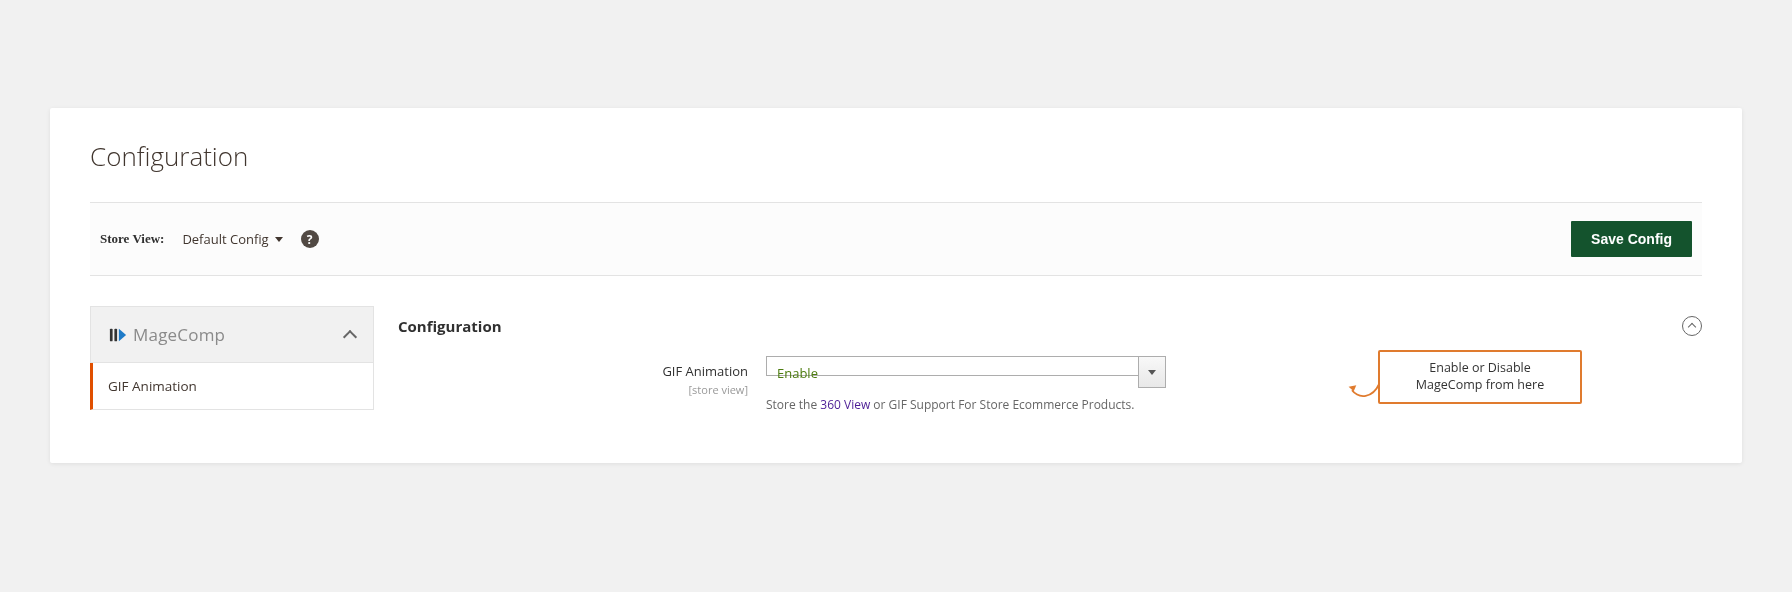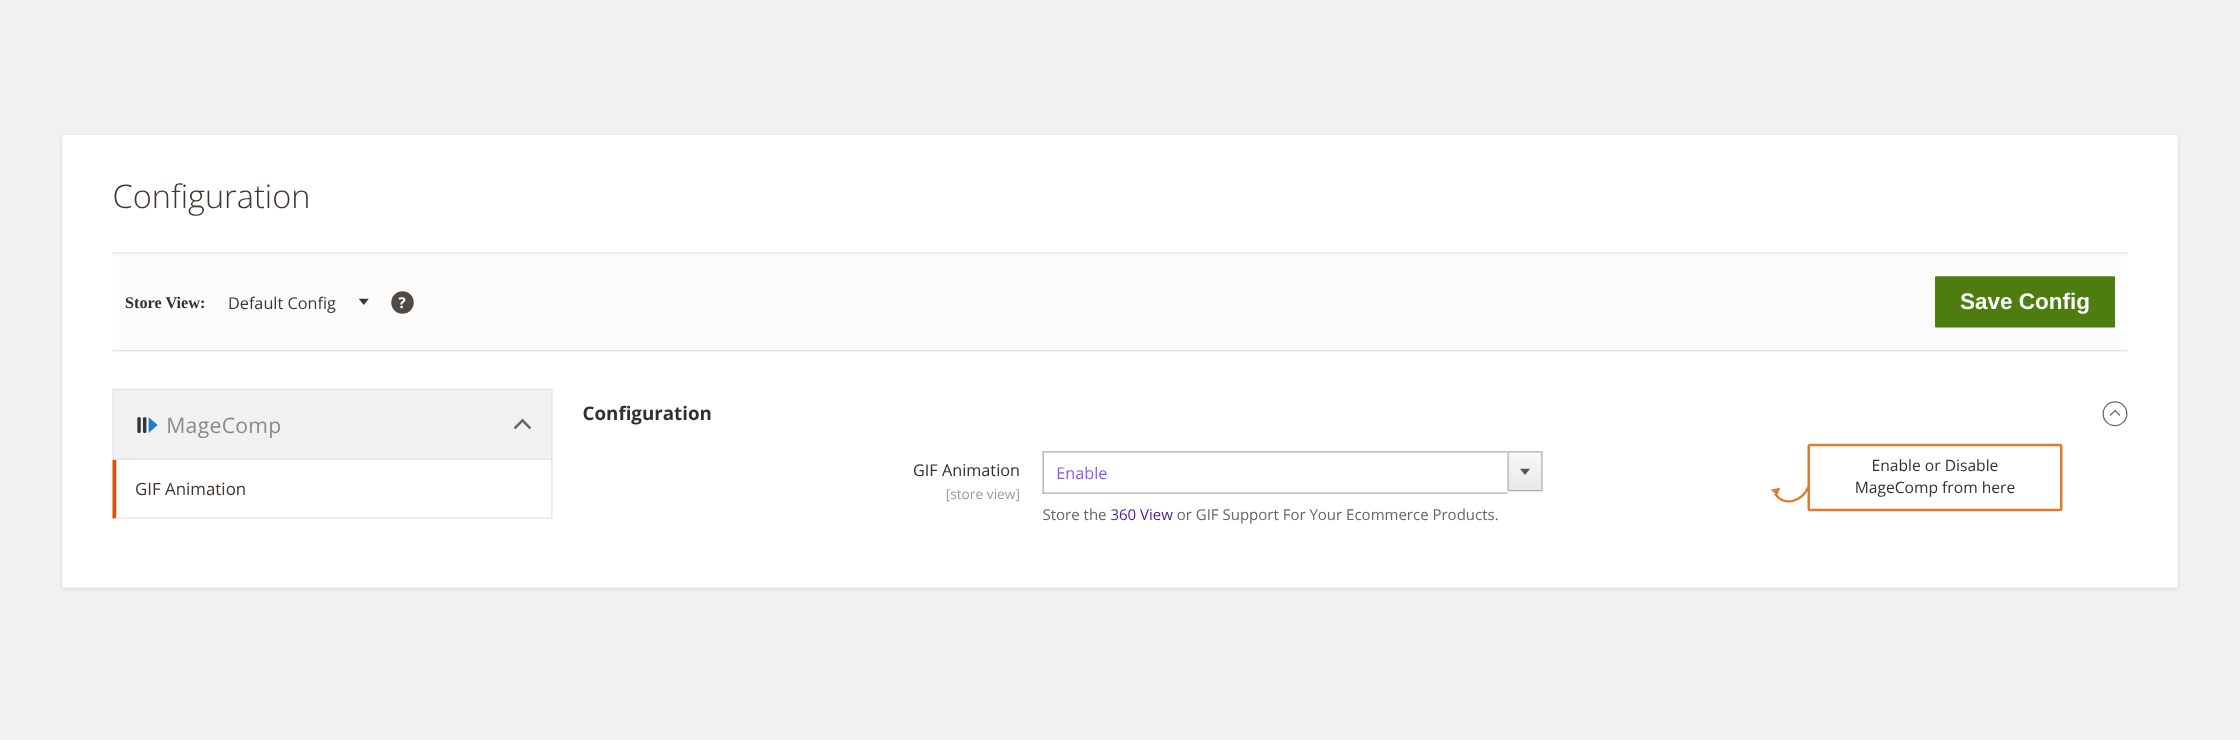--- a/index.html
+++ b/index.html
@@ -43,21 +43,21 @@
     font-weight: 700;
     font-size: 13px;
     color: #303030;
     font-family: Liberation Serif, serif;
   }
   .store-view-select {
     font-size: 13px;
     color: #41362f;
     display: inline-flex;
     align-items: center;
-    gap: 18px;
+    gap: 6px;
     cursor: pointer;
   }
   .caret-down {
     width: 0; height: 0;
     border-left: 4px solid transparent;
     border-right: 4px solid transparent;
     border-top: 5px solid #41362f;
     display: inline-block;
   }
   .help-icon {
@@ -66,37 +66,37 @@
     background: #514943;
     color: #fff;
     font-size: 12px;
     font-weight: 700;
     display: inline-flex;
     align-items: center;
     justify-content: center;
     cursor: pointer;
   }
   .save-btn {
-    background: #4d7c0f;
+    background: #14532d;
     color: #fff;
     border: none;
     padding: 10px 20px;
-    font-size: 18px;
+    font-size: 14px;
     font-weight: 600;
     cursor: pointer;
     border-radius: 1px;
   }
 
   .content-row {
     display: flex;
     gap: 24px;
     align-items: flex-start;
   }
   .sidebar {
-    width: 352px;
+    width: 284px;
     flex-shrink: 0;
   }
   .accordion-head {
     background: #f1f1f1;
     border: 1px solid #e3e3e3;
     padding: 16px 18px;
     display: flex;
     align-items: center;
     justify-content: space-between;
     cursor: pointer;
@@ -197,23 +197,23 @@
   }
   .select-wrap {
     display: flex;
   }
   .select-input {
     flex: 1;
     border: 1px solid #adadad;
     border-right: none;
     padding: 7px 10px;
     font-size: 13px;
-    color: #8b5cf6;
+    color: #4d7c0f;
     background: #fff;
-    height: 34px;
+    height: 20px;
   }
   .select-btn {
     width: 28px;
     height: 32px;
     border: 1px solid #adadad;
     background: linear-gradient(#f8f8f8,#e8e8e8);
     display: inline-flex;
     align-items: center;
     justify-content: center;
     cursor: pointer;
@@ -308,21 +308,21 @@
           <span class="field-scope">[store view]</span>
         </div>
         <div class="field-input-col">
           <div class="select-wrap">
             <div class="select-input">Enable</div>
             <div class="select-btn">
               <span class="tri"></span>
             </div>
           </div>
           <div class="field-note">
-            <span>Store the </span><strong>360 View</strong><span> or GIF Support For Your Ecommerce Products.</span>
+            <span>Store the </span><strong>360 View</strong><span> or GIF Support For Store Ecommerce Products.</span>
           </div>
         </div>
 
         <svg class="callout-arrow" viewBox="0 0 40 28">
           <path d="M38 4 C 30 22, 14 22, 6 12" fill="none" stroke="#e07b2e" stroke-width="2.2"></path>
           <path d="M2 8 L8 13 L11 6 Z" fill="#e07b2e"></path>
         </svg>
 
         <div class="callout">
           <span>Enable or Disable</span><br>

